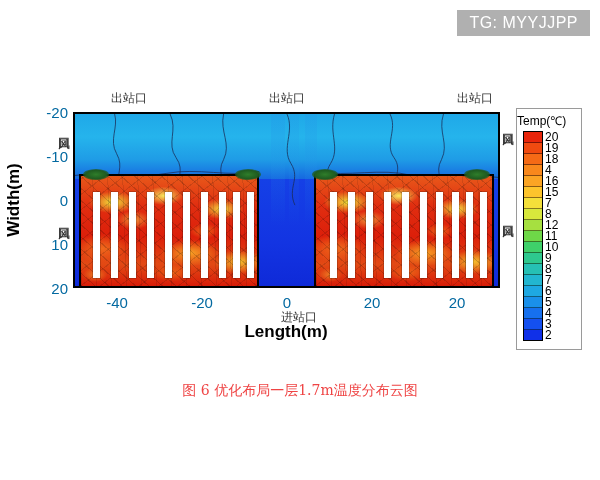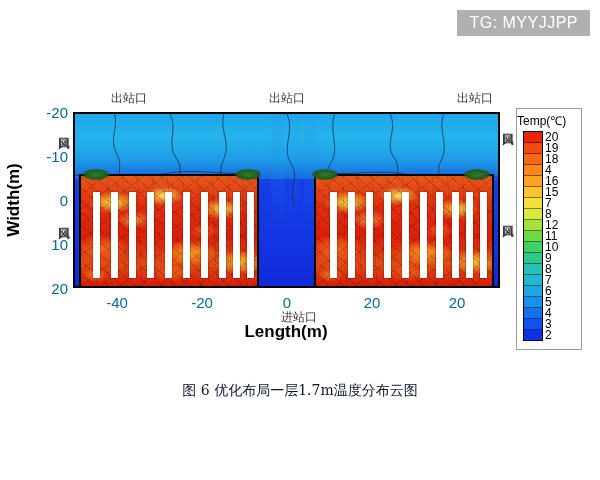--- a/index.html
+++ b/index.html
@@ -139,21 +139,21 @@
   }
   #colorbar-labels .cb-label{
     position:absolute;left:0;width:32px;text-align:left;
     font-family:"Liberation Sans",sans-serif;font-size:12px;color:#000;
     transform:translateY(-50%);
   }
 
   
   #caption{
     position:absolute;left:300px;top:382px;transform:translateX(-50%);
-    font-family:"DejaVu Serif",serif;font-size:14px;color:#0f172a;white-space:nowrap;
+    font-family:"DejaVu Serif",serif;font-size:14px;color:#ef4444;white-space:nowrap;
   }
 </style>
 </head>
 <body>
 
 <div id="figure">
 
   <div class="wm" id="wm-top">TG: MYYJJPP</div>
 
 

